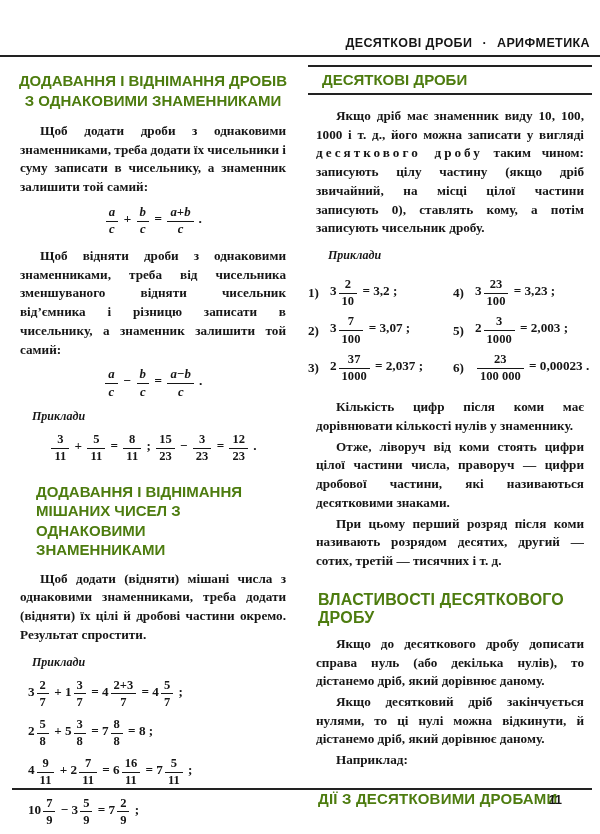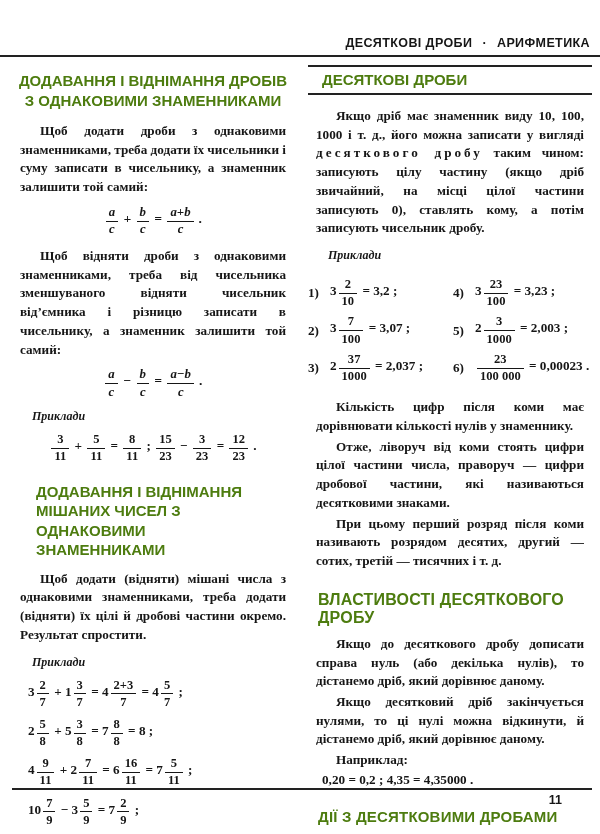--- a/index.html
+++ b/index.html
@@ -164,21 +164,20 @@
       <p class="body">Кількість цифр після коми має дорівнювати кількості нулів у знаменнику.</p>
       <p class="body">Отже, ліворуч від коми стоять цифри цілої частини числа, праворуч — цифри дробової частини, які називаються десятковими знаками.</p>
       <p class="body">При цьому перший розряд після коми називають розрядом десятих, другий — сотих, третій — тисячних і т. д.</p>
 
       <div class="h-sans h2-right">ВЛАСТИВОСТІ ДЕСЯТКОВОГО ДРОБУ</div>
 
       <p class="body">Якщо до десяткового дробу дописати справа нуль (або декілька нулів), то дістанемо дріб, який дорівнює даному.</p>
       <p class="body">Якщо десятковий дріб закінчується нулями, то ці нулі можна відкинути, й дістанемо дріб, який дорівнює даному.</p>
 
       <p class="body" style="margin-bottom:0;">Наприклад:</p>
-      <div class="example-line">0,20 = 0,2 ;   4,35 = 4,35000 .</div>
 
       <div class="h-sans h2-right" style="font-size:15px;">ДІЇ З ДЕСЯТКОВИМИ ДРОБАМИ</div>
 
 
     </div>
   </div>
 
   <div class="footer">
     <div class="page-num">11</div>
   </div>

